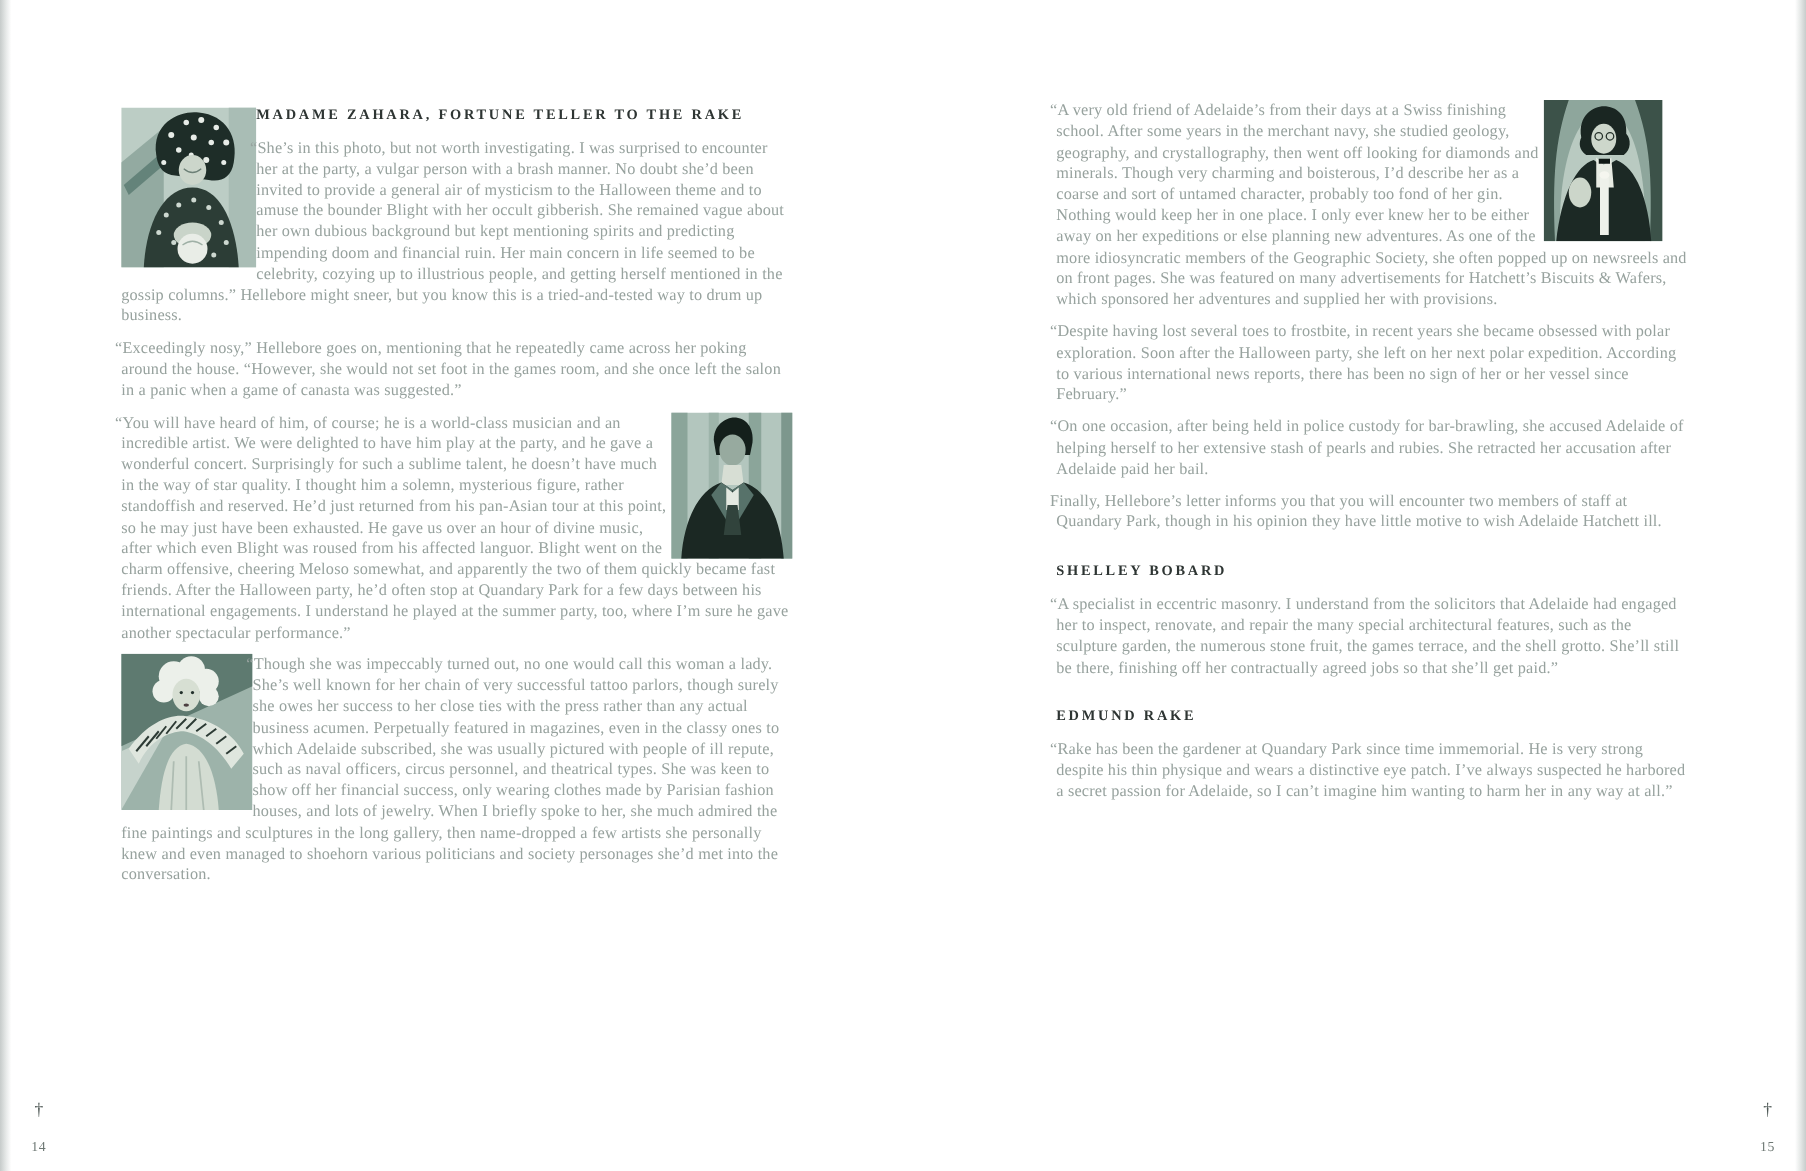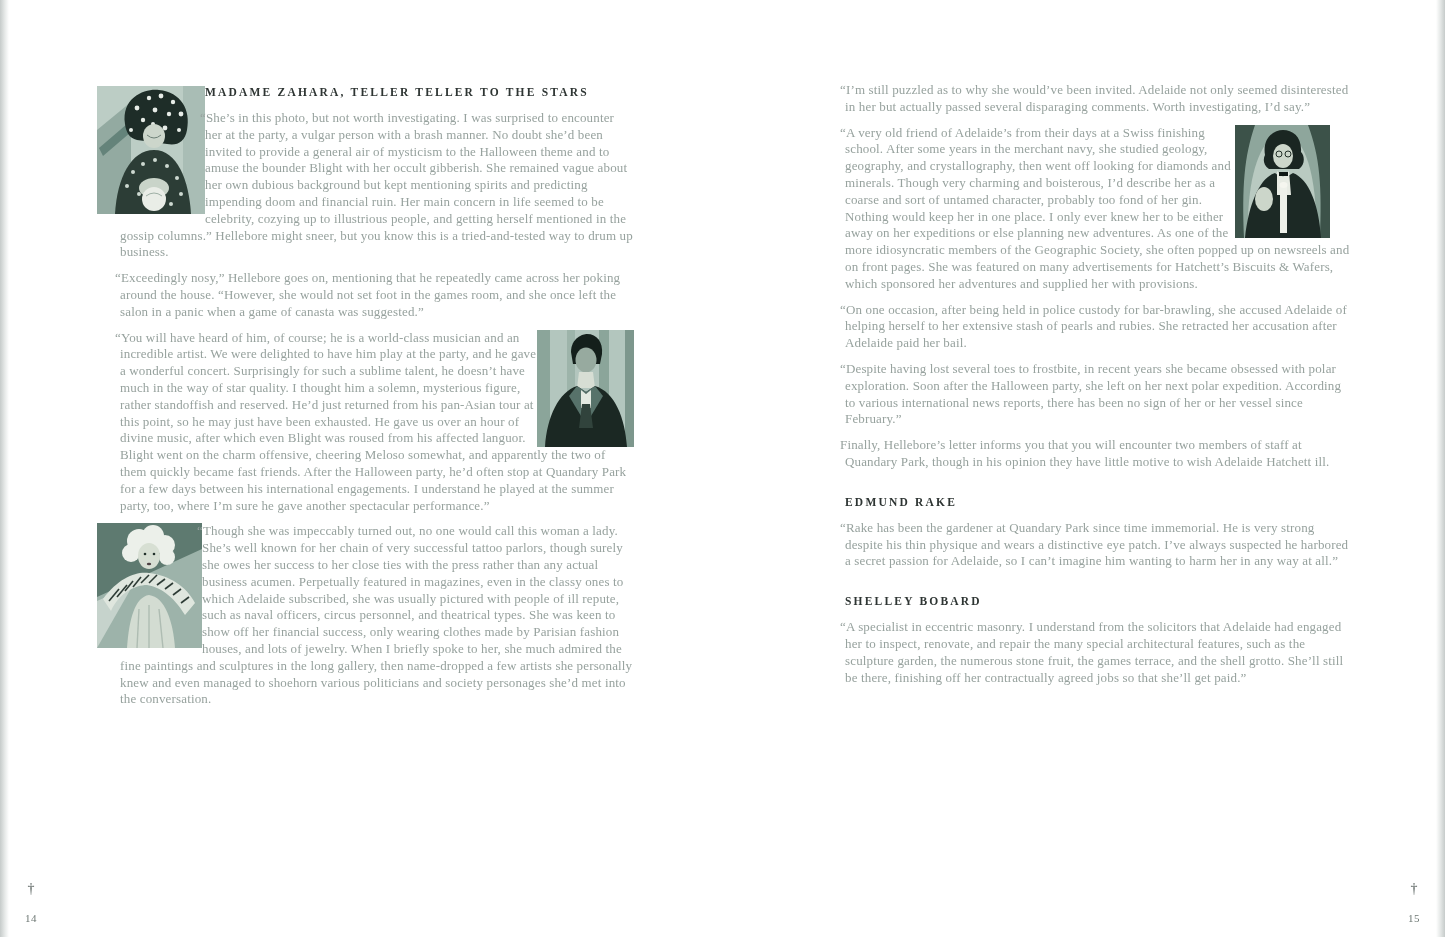--- a/index.html
+++ b/index.html
@@ -17,21 +17,21 @@
 
   .entry{clear:both;}
   .entry-heading{
     font-size:11.5px;font-weight:bold;letter-spacing:2.2px;color:#2e3533;
     margin:25px 0 12px 0;white-space:nowrap;
   }
   .entry:first-child .entry-heading{margin-top:6px;}
   .body-text{
     font-size:13px;line-height:16.8px;margin:0 0 9px 0;text-indent:-5px;letter-spacing:0.15px;
   }
-  .page-left .body-text,.page-left .entry-heading{margin-left:23px;}
+  .page-left .body-text,.page-left .entry-heading{}
   .page-left .entry-heading{margin-left:23px;}
   .intro{margin-top:2px;}
 
   figure.portrait{margin:0;padding:0;}
   .float-left{float:left;margin:3px 14px 10px 0;}
   .float-right{float:right;margin:3px 7px 10px 16px;}
   .page-right .float-right{margin-right:22px;}
   .portrait svg{display:block;}
 
   .page-footer{position:absolute;width:26px;text-align:center;}
@@ -83,21 +83,21 @@
               <circle cx="30" cy="100" r="2"></circle>
             <circle cx="42" cy="108" r="2"></circle>
               <circle cx="84" cy="108" r="2"></circle>
               <circle cx="74" cy="118" r="2"></circle>
           </g>
           <ellipse cx="57" cy="102" rx="15" ry="10" fill="#c9d4c9"></ellipse>
           <ellipse cx="57" cy="113" rx="12" ry="12" fill="#e9ede7"></ellipse>
           <path d="M49 110 q8 -6 16 0" stroke="#9fb0a6" fill="none" stroke-width="1"></path>
         </svg>
       </figure>
-      <h2 class="entry-heading">MADAME ZAHARA, TELLER TELLER TO THE STARS</h2>
+      <h2 class="entry-heading">MADAME ZAHARA, FORTUNE TELLER TO THE RAKE</h2>
       <p class="body-text">“She’s in this photo, but not worth investigating. I was surprised to encounter her at the party, a vulgar person with a brash manner. No doubt she’d been invited to provide a general air of mysticism to the Halloween theme and to amuse the bounder Blight with her occult gibberish. She remained vague about her own dubious background but kept mentioning spirits and predicting impending doom and financial ruin. Her main concern in life seemed to be celebrity, cozying up to illustrious people, and getting herself mentioned in the gossip columns.” Hellebore might sneer, but you know this is a tried-and-tested way to drum up business.</p>
       <p class="body-text">“Exceedingly nosy,” Hellebore goes on, mentioning that he repeatedly came across her poking around the house. “However, she would not set foot in the games room, and she once left the salon in a panic when a game of canasta was suggested.”</p>
     </section>
 
     <section class="entry">
       <figure class="portrait float-right">
         <svg width="97" height="117" viewBox="0 0 97 117">
           <rect width="97" height="117" fill="#b3c6be"></rect>
           <rect x="0" width="13" height="117" fill="#8ba59a"></rect>
           <rect x="30" width="8" height="117" fill="#9db4aa"></rect>
@@ -153,21 +153,20 @@
               <path d="M62 86 L66 125"></path>
           </g>
         </svg>
       </figure>
       <p class="body-text">“Though she was impeccably turned out, no one would call this woman a lady. She’s well known for her chain of very successful tattoo parlors, though surely she owes her success to her close ties with the press rather than any actual business acumen. Perpetually featured in magazines, even in the classy ones to which Adelaide subscribed, she was usually pictured with people of ill repute, such as naval officers, circus personnel, and theatrical types. She was keen to show off her financial success, only wearing clothes made by Parisian fashion houses, and lots of jewelry. When I briefly spoke to her, she much admired the fine paintings and sculptures in the long gallery, then name-dropped a few artists she personally knew and even managed to shoehorn various politicians and society personages she’d met into the conversation.</p>
     </section>
   </main>
 
   <main class="page page-right">
 
-    <p class="body-text intro">“I’m still puzzled as to why she would’ve been invited. Adelaide not only seemed disinterested in her but actually passed several disparaging comments. Worth investigating, I’d say.”</p>
 
     <section class="entry">
       <figure class="portrait float-right">
         <svg width="95" height="113" viewBox="0 0 95 113">
           <rect width="95" height="113" fill="#8ea69c"></rect>
           <path d="M0 0 L20 0 C9 32 7 62 9 113 L0 113 Z" fill="#3c5249"></path>
           <path d="M95 0 L73 0 C85 32 87 62 85 113 L95 113 Z" fill="#3c5249"></path>
           <path d="M13 113 C11 42 30 8 48 8 C66 8 83 42 81 113 Z" fill="#b9cac1"></path>
           <path d="M30 30 C27 12 40 5 48 5 C58 5 67 12 66 27 C70 31 70 40 64 44 L34 44 C28 40 28 34 30 30 Z" fill="#1a2622"></path>
           <ellipse cx="48" cy="31" rx="10" ry="12" fill="#cdd7cb"></ellipse>
@@ -175,33 +174,33 @@
           <circle cx="53" cy="29" r="3" fill="none" stroke="#233029" stroke-width="1"></circle>
           <path d="M10 113 C14 76 26 52 40 48 L48 54 L58 48 C74 54 84 80 86 113 Z" fill="#1c2925"></path>
           <path d="M42 46 L48 52 L54 46 L56 70 L42 70 Z" fill="#e8ece4"></path>
           <rect x="44" y="47" width="9" height="4" fill="#101916"></rect>
           <ellipse cx="29" cy="74" rx="9" ry="12" fill="#ccd6ca"></ellipse>
           <rect x="45" y="62" width="7" height="46" fill="#eef1ea"></rect>
           <ellipse cx="48.5" cy="60" rx="4" ry="3" fill="#f5f6ef"></ellipse>
         </svg>
       </figure>
       <p class="body-text">“A very old friend of Adelaide’s from their days at a Swiss finishing school. After some years in the merchant navy, she studied geology, geography, and crystallography, then went off looking for diamonds and minerals. Though very charming and boisterous, I’d describe her as a coarse and sort of untamed character, probably too fond of her gin. Nothing would keep her in one place. I only ever knew her to be either away on her expeditions or else planning new adventures. As one of the more idiosyncratic members of the Geographic Society, she often popped up on newsreels and on front pages. She was featured on many advertisements for Hatchett’s Biscuits &amp; Wafers, which sponsored her adventures and supplied her with provisions.</p>
+      <p class="body-text">“Despite having lost several toes to frostbite, in recent years she became obsessed with polar exploration. Soon after the Halloween party, she left on her next polar expedition. According to various international news reports, there has been no sign of her or her vessel since February.”</p>
       <p class="body-text">“On one occasion, after being held in police custody for bar-brawling, she accused Adelaide of helping herself to her extensive stash of pearls and rubies. She retracted her accusation after Adelaide paid her bail.</p>
-      <p class="body-text">“Despite having lost several toes to frostbite, in recent years she became obsessed with polar exploration. Soon after the Halloween party, she left on her next polar expedition. According to various international news reports, there has been no sign of her or her vessel since February.”</p>
       <p class="body-text">Finally, Hellebore’s letter informs you that you will encounter two members of staff at Quandary Park, though in his opinion they have little motive to wish Adelaide Hatchett ill.</p>
+    </section>
+
+    <section class="entry">
+      <h2 class="entry-heading">SHELLEY BOBARD</h2>
+      <p class="body-text">“A specialist in eccentric masonry. I understand from the solicitors that Adelaide had engaged her to inspect, renovate, and repair the many special architectural features, such as the sculpture garden, the numerous stone fruit, the games terrace, and the shell grotto. She’ll still be there, finishing off her contractually agreed jobs so that she’ll get paid.”</p>
     </section>
 
     <section class="entry">
       <h2 class="entry-heading">EDMUND RAKE</h2>
       <p class="body-text">“Rake has been the gardener at Quandary Park since time immemorial. He is very strong despite his thin physique and wears a distinctive eye patch. I’ve always suspected he harbored a secret passion for Adelaide, so I can’t imagine him wanting to harm her in any way at all.”</p>
-    </section>
-
-    <section class="entry">
-      <h2 class="entry-heading">SHELLEY BOBARD</h2>
-      <p class="body-text">“A specialist in eccentric masonry. I understand from the solicitors that Adelaide had engaged her to inspect, renovate, and repair the many special architectural features, such as the sculpture garden, the numerous stone fruit, the games terrace, and the shell grotto. She’ll still be there, finishing off her contractually agreed jobs so that she’ll get paid.”</p>
     </section>
   </main>
 
   <div class="page-footer footer-left">
     <span class="dagger">†</span>
     <span class="page-num">14</span>
   </div>
   <div class="page-footer footer-right">
     <span class="dagger">†</span>
     <span class="page-num">15</span>

